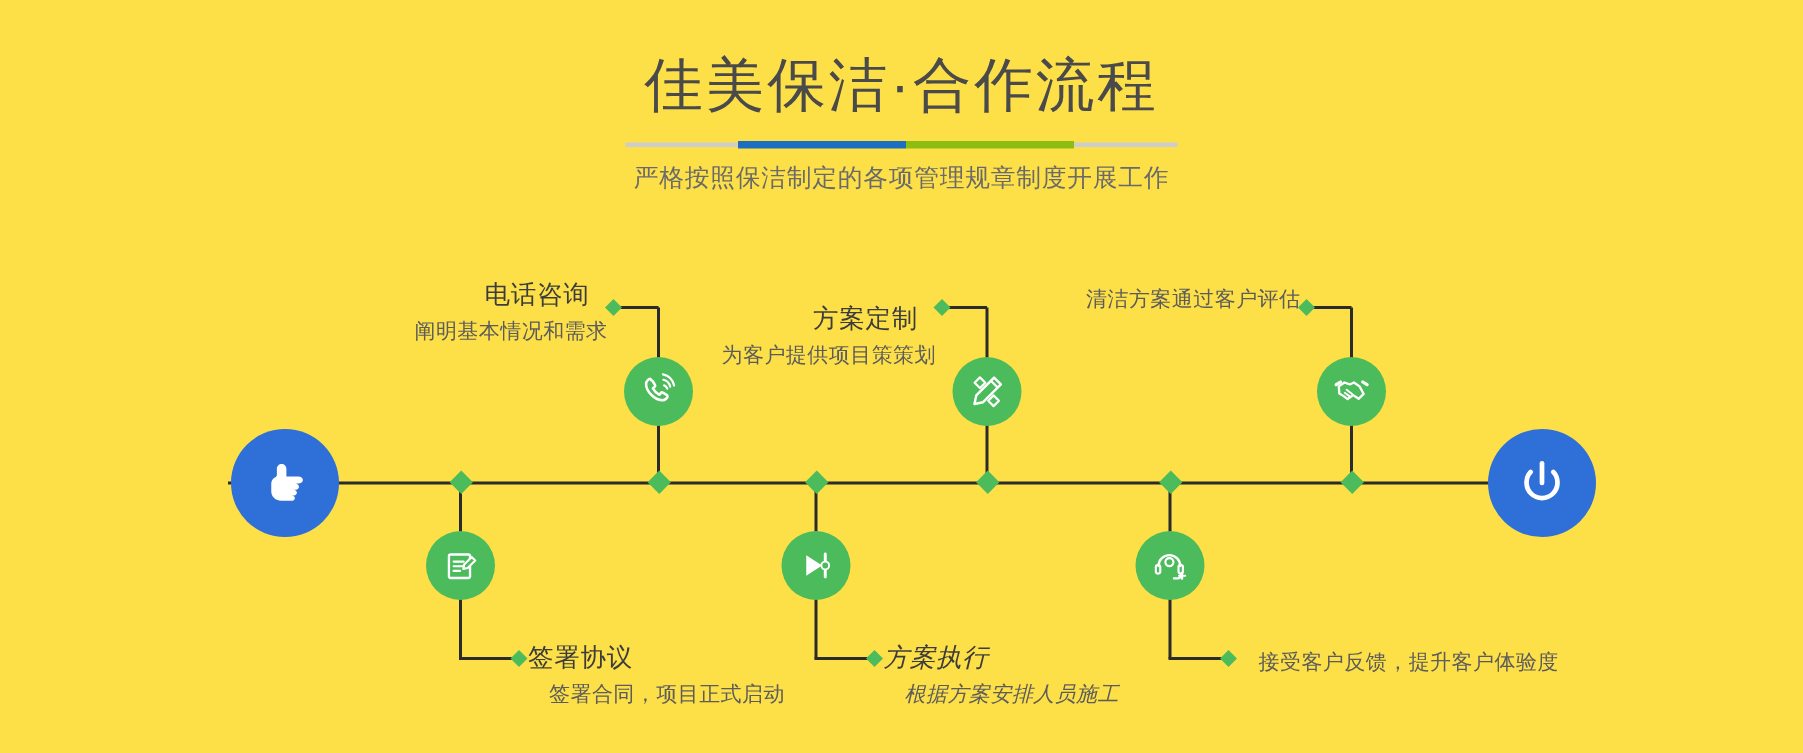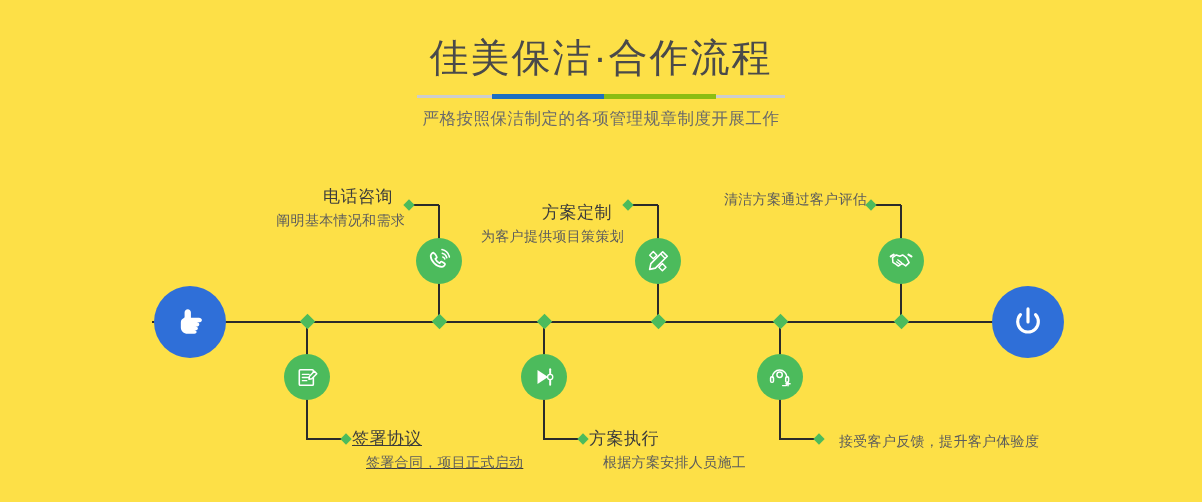--- a/index.html
+++ b/index.html
@@ -234,21 +234,21 @@
       <span>
         <svg width="25" height="25" viewBox="0 0 32 32" aria-hidden="true">
           <rect x="5.5" y="6" width="18" height="20" rx="1.4" fill="none" stroke="#ffffff" stroke-width="2"></rect>
           <line x1="9.5" y1="12" x2="18" y2="12" stroke="#ffffff" stroke-width="1.9" stroke-linecap="round"></line>
           <line x1="9.5" y1="16" x2="18" y2="16" stroke="#ffffff" stroke-width="1.9" stroke-linecap="round"></line>
           <line x1="9.5" y1="20" x2="15" y2="20" stroke="#ffffff" stroke-width="1.9" stroke-linecap="round"></line>
           <path fill="#4cbb5c" stroke="#ffffff" stroke-width="1.9" stroke-linejoin="round" d="M18.5 14.5l6.4-6.4 3 3-6.4 6.4-3.7 0.7z"></path>
         </svg>
       </span>
     </div>
-    <div class="label-block bottom" style="left:352px; top:428px; width:230px;text-decoration:underline;">
+    <div class="label-block bottom" style="left:352px; top:428px; width:230px;">
       <div class="label-title">签署协议</div>
       <div class="label-desc">签署合同，项目正式启动</div>
     </div>
 
     <div class="diamond" style="left:653px; top:316px;"></div>
     <div class="vline" style="left:657px; top:205px; height:116px;"></div>
     <div class="hline" style="left:630px; top:204px; width:28px;"></div>
     <div class="tip-diamond" style="left:624px; top:201px;"></div>
     <div class="node-icon" style="left:635px; top:238px;">
       <span>
@@ -271,21 +271,21 @@
     <div class="tip-diamond" style="left:579px; top:435px;"></div>
     <div class="node-icon" style="left:521px; top:354px;">
       <span>
         <svg width="26" height="26" viewBox="0 0 32 32" aria-hidden="true">
           <path fill="#ffffff" d="M8 7.5l13 8.5-13 8.5z"></path>
           <line x1="23.6" y1="6.5" x2="23.6" y2="25.5" stroke="#ffffff" stroke-width="2.4" stroke-linecap="round"></line>
           <circle cx="23.6" cy="16" r="3.2" fill="#4cbb5c" stroke="#ffffff" stroke-width="1.6"></circle>
         </svg>
       </span>
     </div>
-    <div class="label-block bottom" style="left:589px; top:428px; width:230px;">
+    <div class="label-block bottom" style="left:589px; top:428px; width:230px;font-style:italic;">
       <div class="label-title">方案执行</div>
       <div class="label-desc">根据方案安排人员施工</div>
     </div>
 
     <div class="diamond" style="left:896px; top:316px;"></div>
     <div class="vline" style="left:900px; top:205px; height:116px;"></div>
     <div class="hline" style="left:873px; top:204px; width:28px;"></div>
     <div class="tip-diamond" style="left:867px; top:201px;"></div>
     <div class="node-icon" style="left:878px; top:238px;">
       <span>

